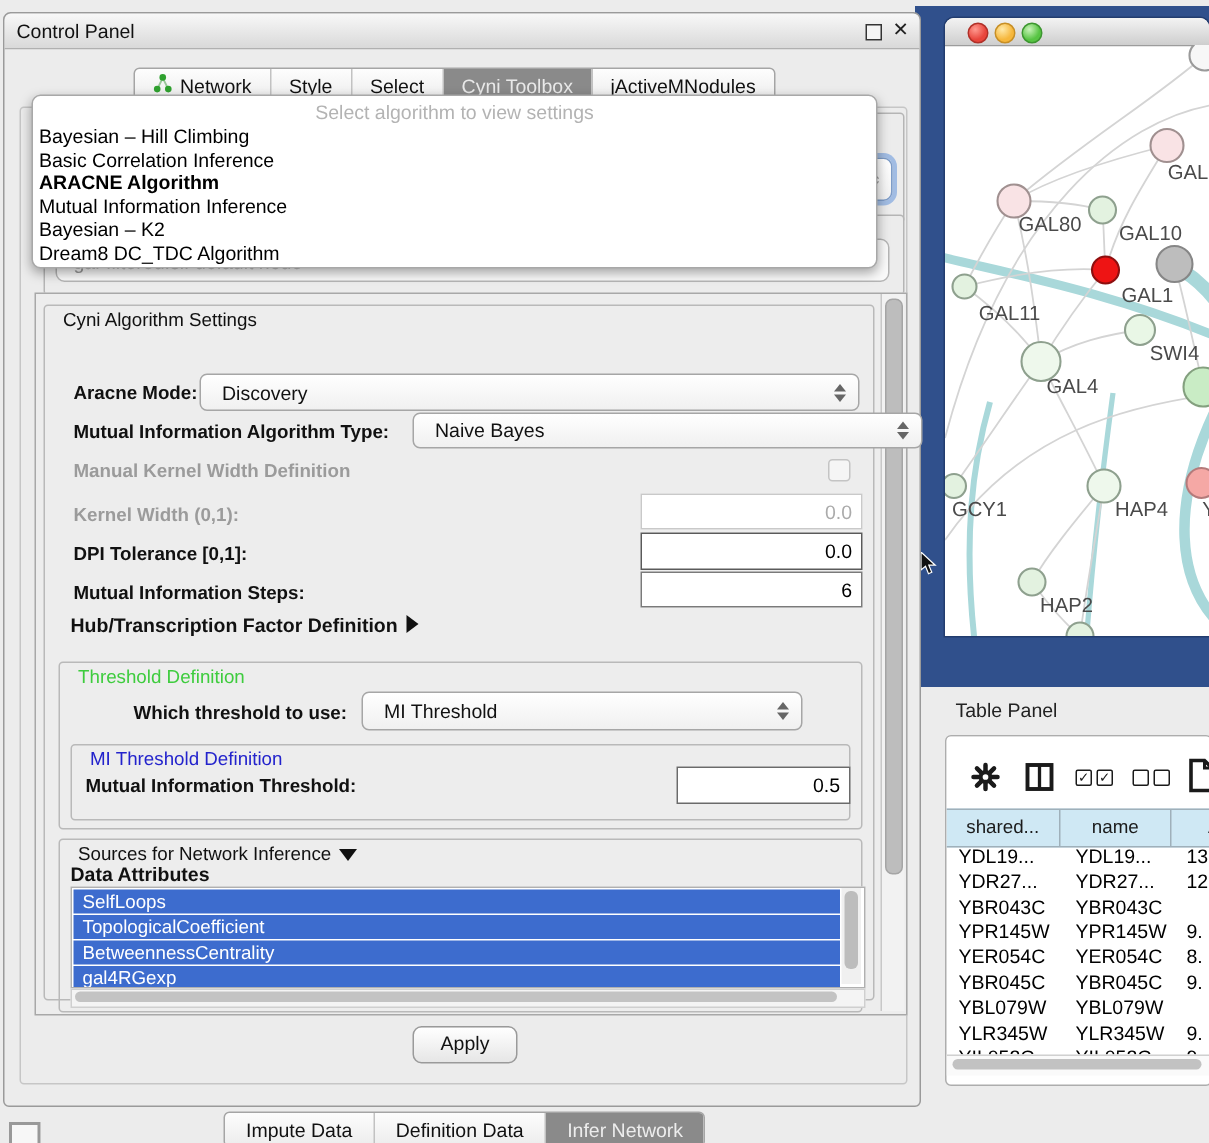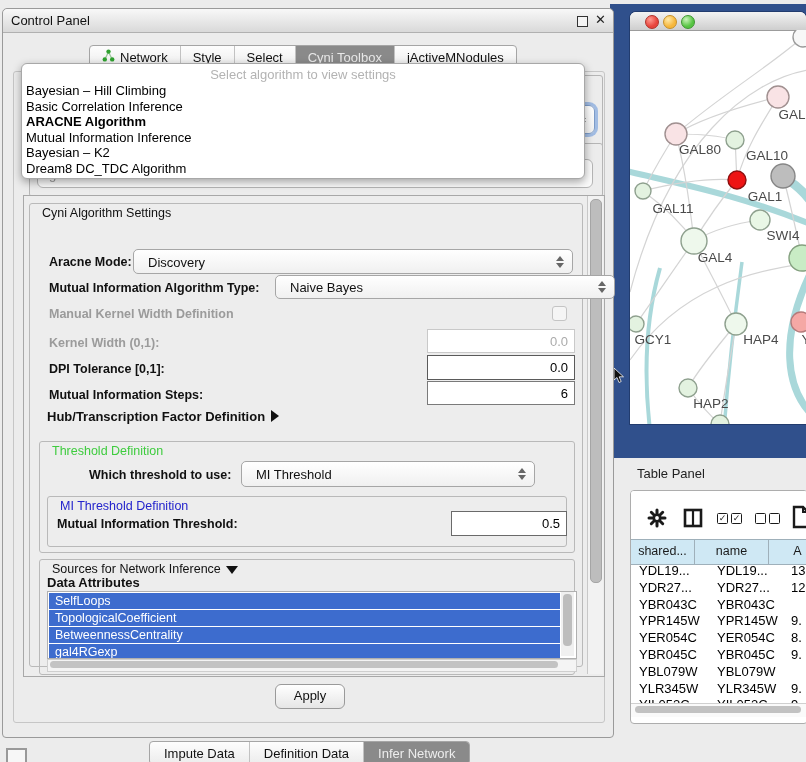--- a/index.html
+++ b/index.html
@@ -215,21 +215,21 @@
       </div>
       <div class="abs" style="left:124px;top:22px">
         <span class="mini-cb"></span><span class="mini-cb"></span>
       </div>
       <svg class="abs" style="left:160px;top:14px" width="20" height="24" viewBox="0 0 20 24">
         <path d="M3,2 h9 l5,5 v15 h-14 z" fill="none" stroke="#1a1a1a" stroke-width="2.4"></path>
         <path d="M12,2 v5 h5" fill="none" stroke="#1a1a1a" stroke-width="2"></path>
       </svg>
     </div>
     <div class="abs hdr-row" id="table-headers">
-        <div class="hdr-cell" style="width: 64px;">shared...</div>
+        <div class="hdr-cell" style="width: 76px;">shared...</div>
         <div class="hdr-cell" style="width: 74px;">name</div>
         <div class="hdr-cell" style="width: 58px;">A</div>
       </div>
     <div class="abs rows" id="table-rows">
         <div class="trow">
           <div class="tcell" style="width: 78px;">YDL19...</div>
           <div class="tcell" style="width: 74px;">YDL19...</div>
           <div class="tcell" style="width: 58px;">13</div>
         </div>
         <div class="trow">

